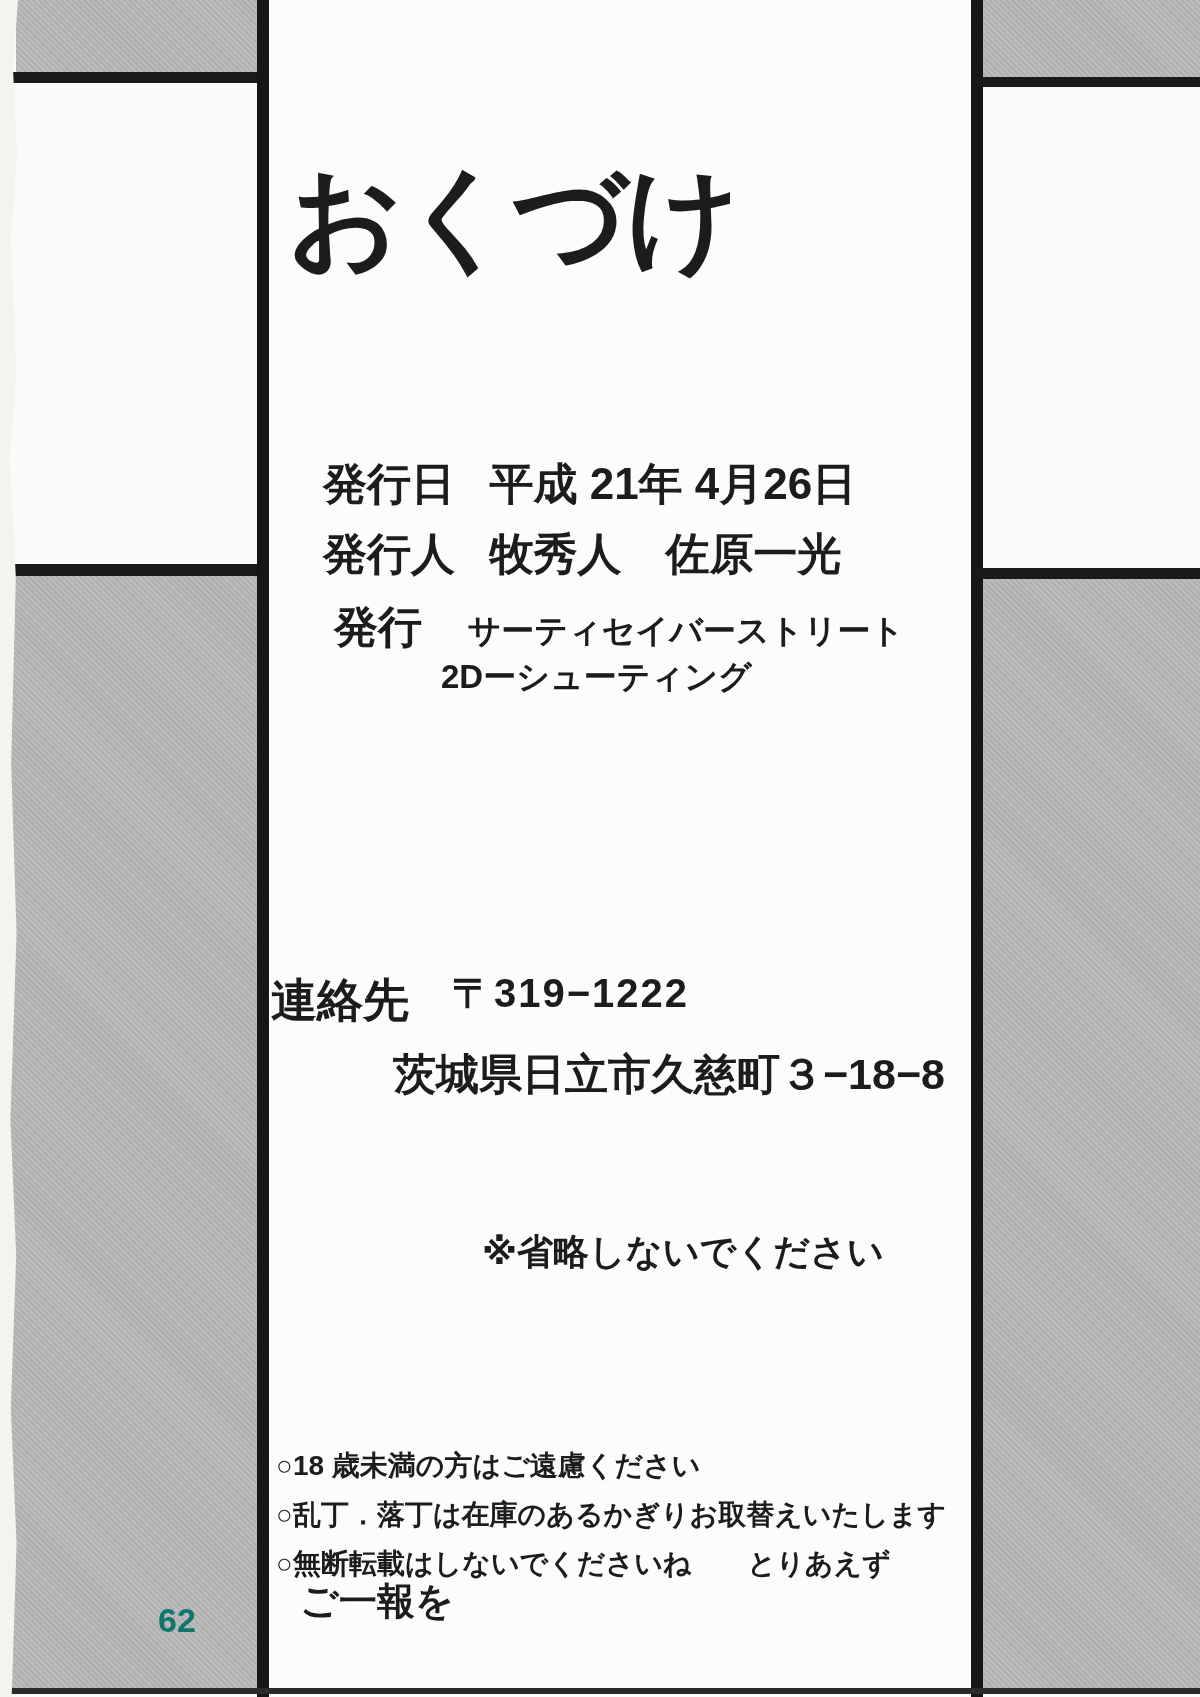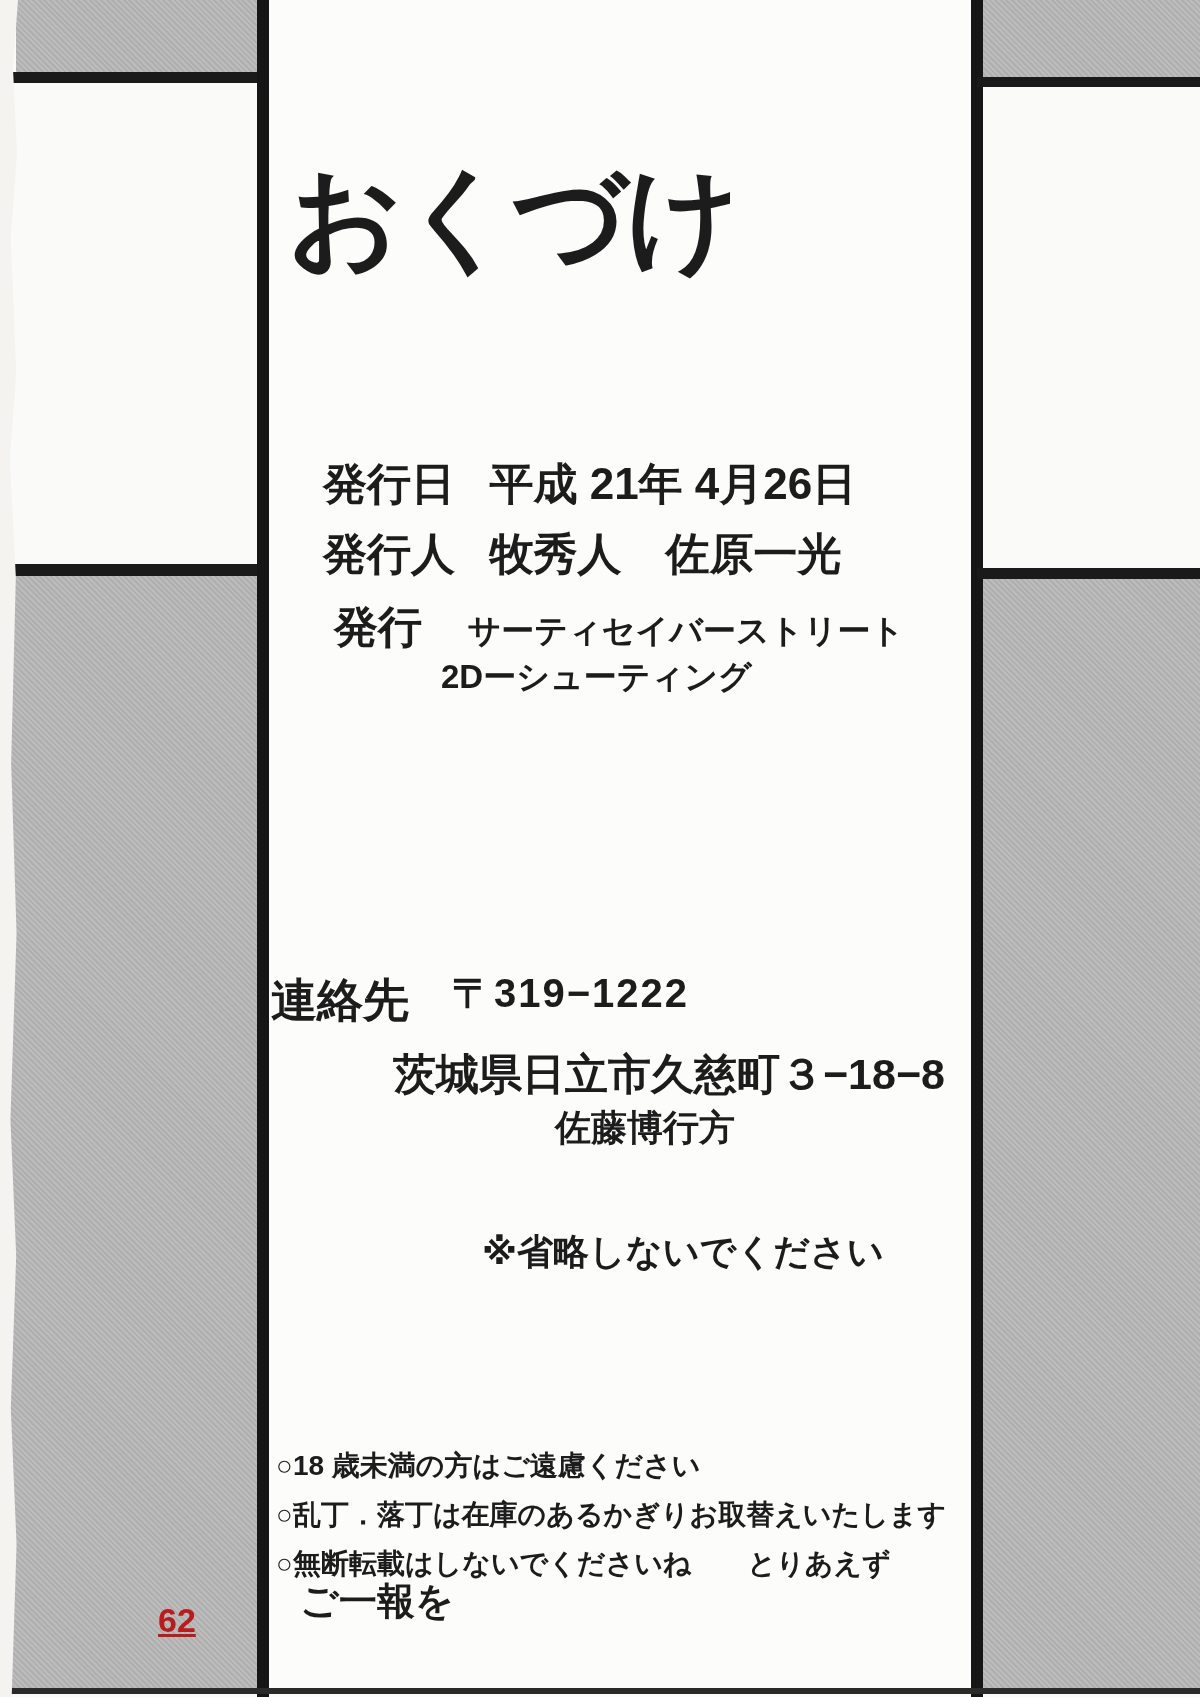--- a/index.html
+++ b/index.html
@@ -39,21 +39,21 @@
   .care-of{left:555px;top:1104px;font-size:36px;}
   .recipient{left:598px;top:1142px;font-size:50px;}
   .recipient-suffix{font-size:34px;}
   .note1{left:482px;top:1228px;font-size:36px;}
   .note2{left:482px;top:1273px;font-size:36px;}
   .notice{font-size:28px;margin-top:19px;}
   .notice-0{left:276px;top:1428px;}
   .notice-1{left:276px;top:1477px;}
   .notice-2{left:276px;top:1526px;}
   .notices-footer{left:300px;top:1576px;font-size:38px;}
-  .page-num{left:158px;top:1601px;font-size:34px;color:#b91c1c;text-decoration:underline;}
+  .page-num{left:158px;top:1601px;font-size:34px;color:#0f766e;}
   .lbl-col{display:inline-block;}
 </style>
 </head>
 <body>
 
 <div class="page">
 
   <div class="abs center-white"></div>
   <div class="abs gray left-gray-top"></div>
   <div class="abs left-hline-top"></div>
@@ -83,21 +83,20 @@
   <div class="abs" style="left:293px;top:598px;">
     <span class="lbl-col row-label" style="width:170px;">発行</span>
     <span class="pub-small">サーティセイバーストリート</span>
   </div>
 
   <div class="abs pub-small" style="left:441px;top:655px;">2Dーシューティング</div>
 
   <div class="abs contact-label">連絡先</div>
   <div class="abs postal">〒319−1222</div>
   <div class="abs address">茨城県日立市久慈町３−18−8</div>
-  <div class="abs care-of">佐藤博行方</div>
   <div class="abs note1">※省略しないでください</div>
 
   <div class="abs notice notice-0">○18 歳未満の方はご遠慮ください</div>
   <div class="abs notice notice-1">○乱丁．落丁は在庫のあるかぎりお取替えいたします</div>
   <div class="abs notice notice-2">○無断転載はしないでくださいね　　とりあえず</div>
   <div class="abs notices-footer">ご一報を</div>
 
   <div class="abs page-num">62</div>
 
 </div>

